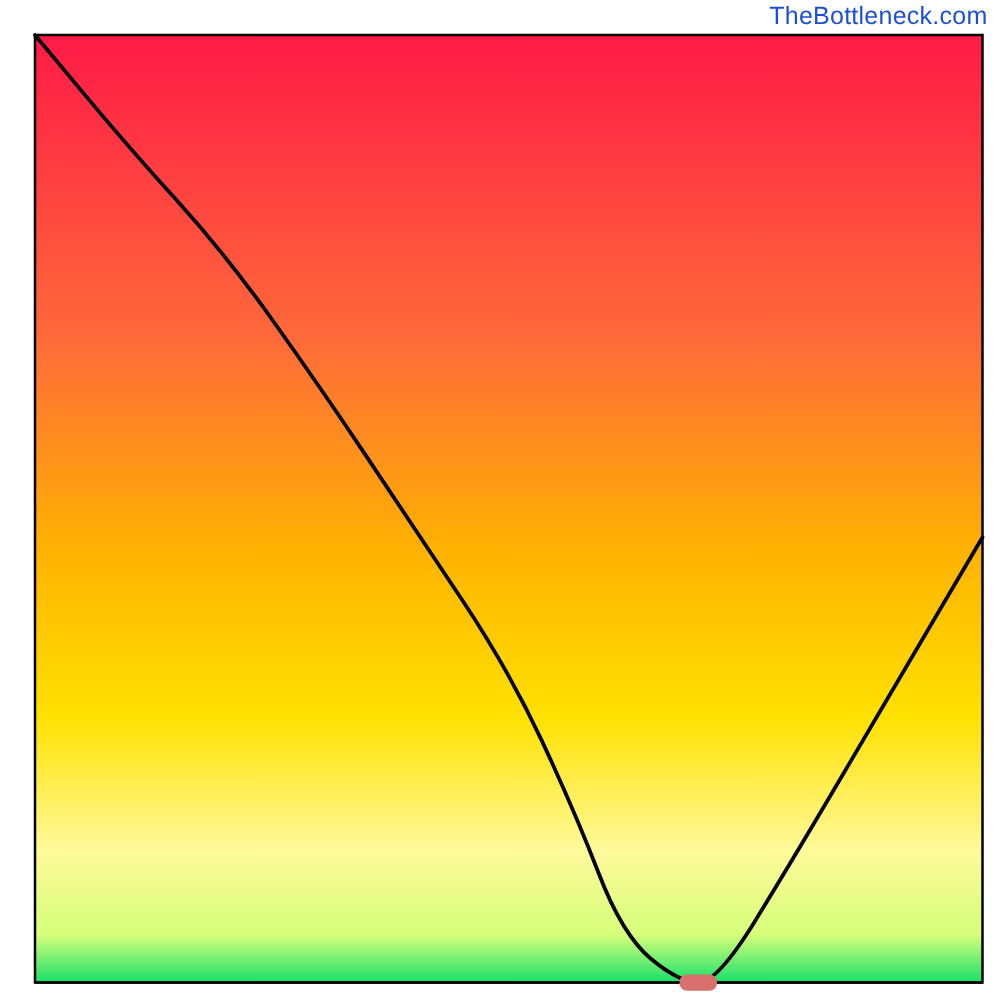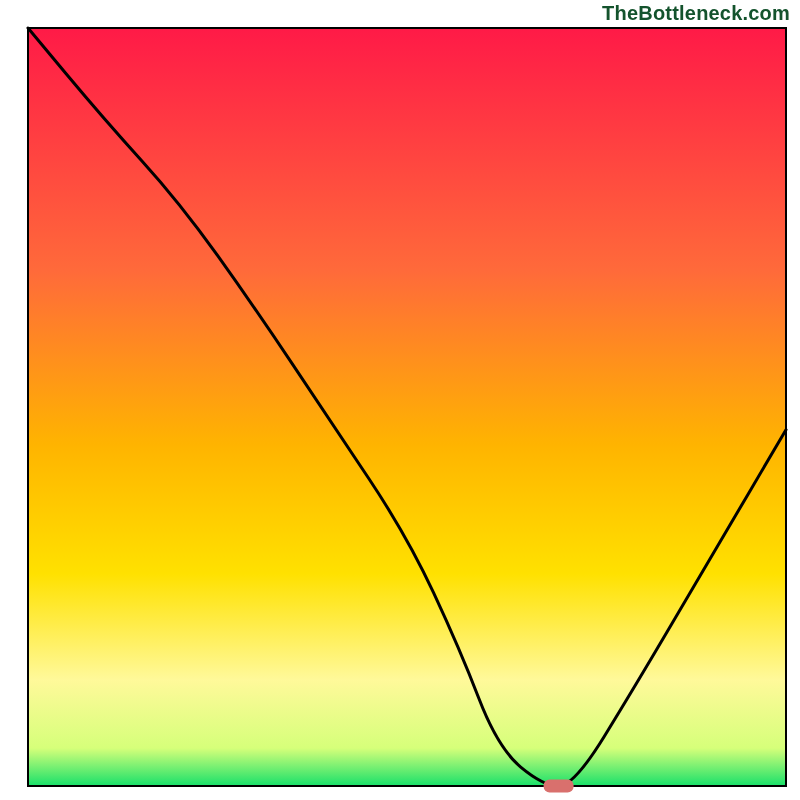--- a/index.html
+++ b/index.html
@@ -1,17 +1,17 @@
 <!DOCTYPE html>
 <html><head>
 <meta charset="utf-8">
 <style>
   html,body{margin:0;padding:0;width:800px;height:800px;background:#fff;font-family:Arial,Helvetica,sans-serif}
   .frame{position:absolute;left:0;top:0;width:800px;height:800px}
-  .watermark{position:absolute;top:2px;right:10px;font-size:20px;font-weight:700;color:#14532d;letter-spacing:.2px}
+  .watermark{position:absolute;top:2px;right:10px;font-size:20px;font-weight:400;color:#1d4ed8;letter-spacing:.2px}
   svg{position:absolute;left:0;top:0}
 </style>
 </head>
 <body>
 
 <div class="frame">
   <div class="watermark">TheBottleneck.com</div>
   <svg width="800" height="800">
     <defs>
       <linearGradient id="bg-grad" x1="0" y1="0" x2="0" y2="1">

